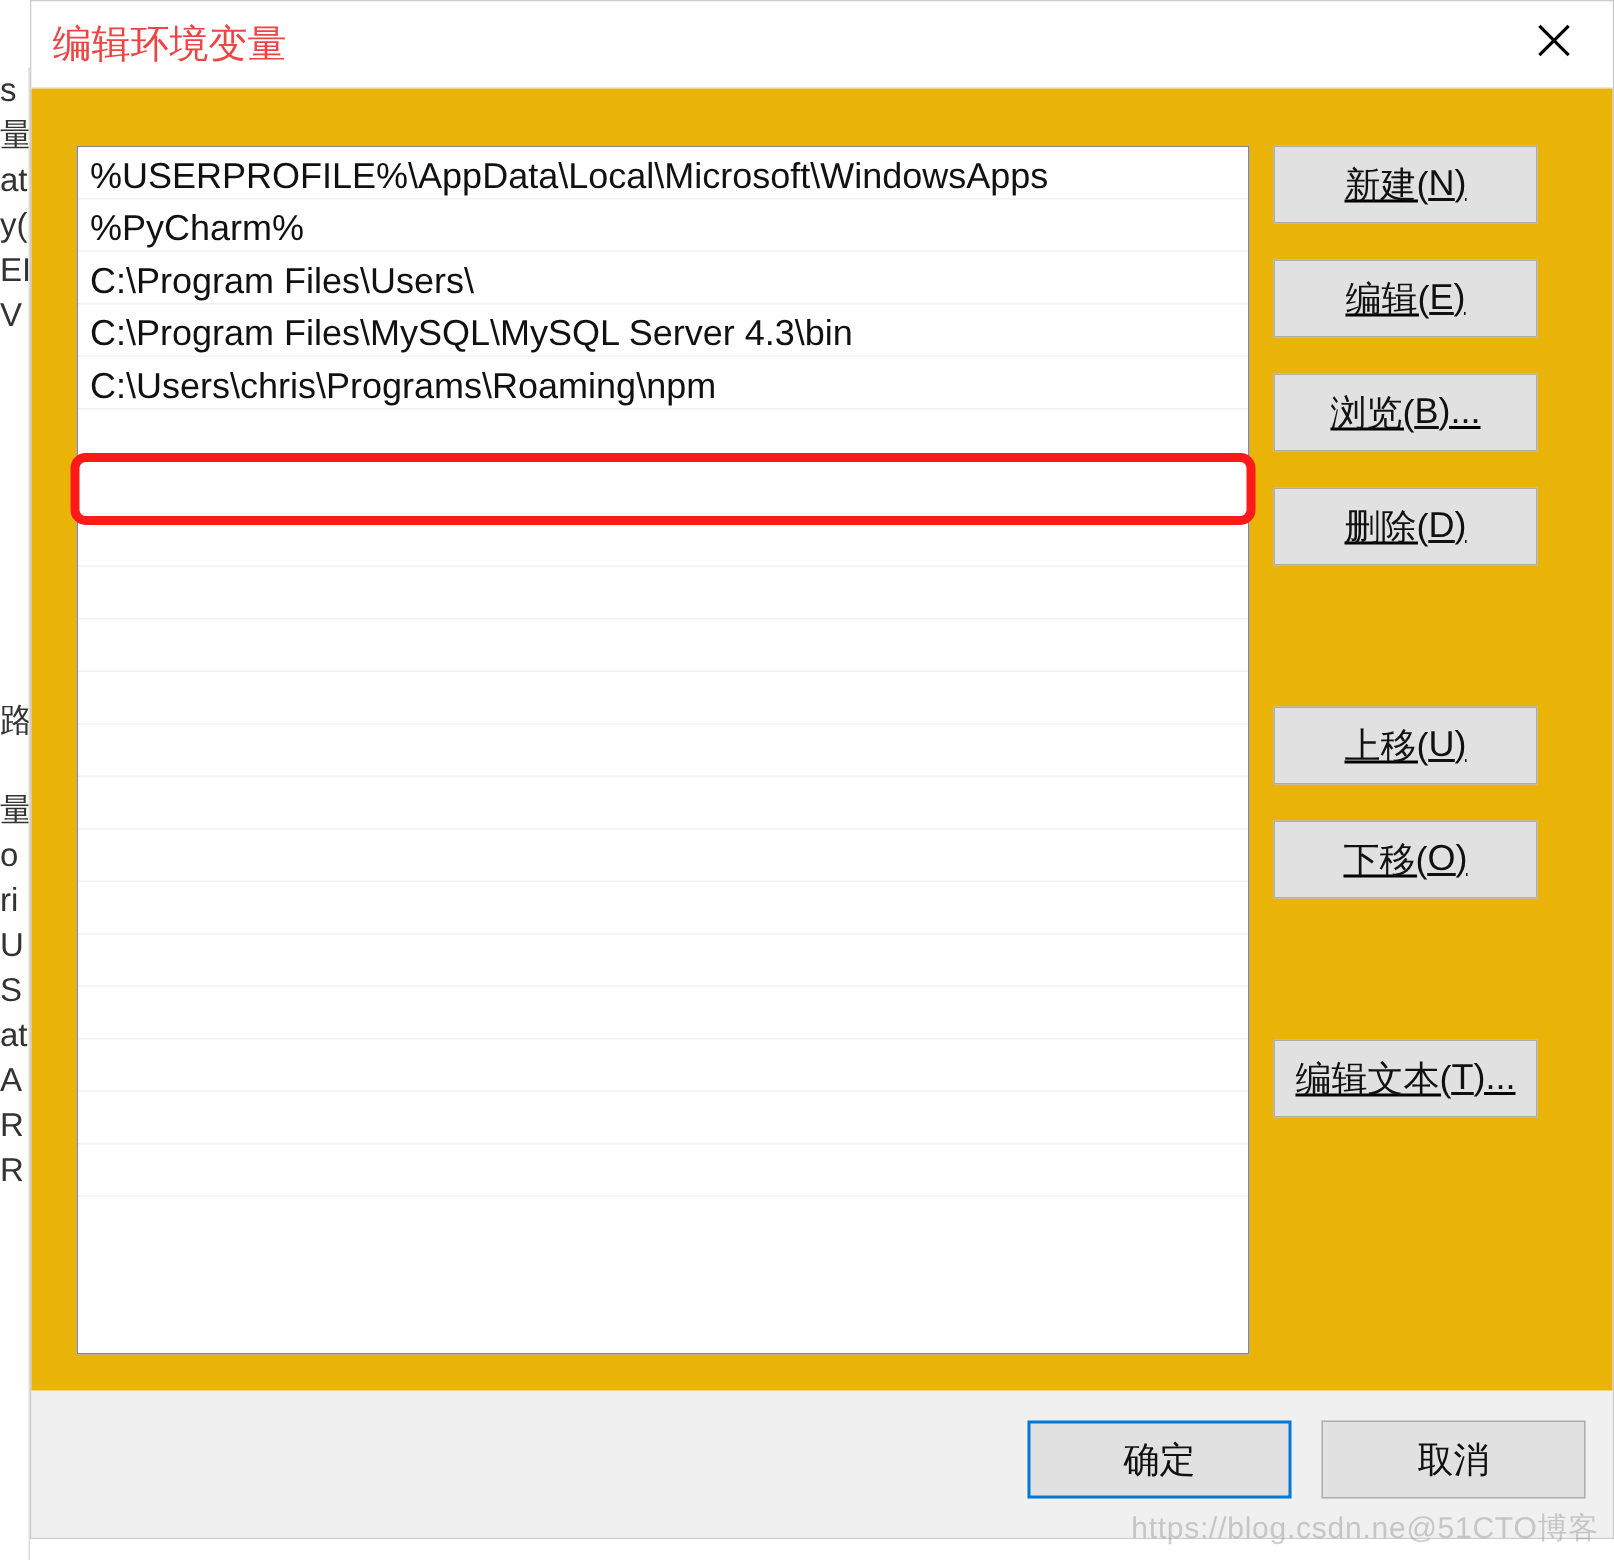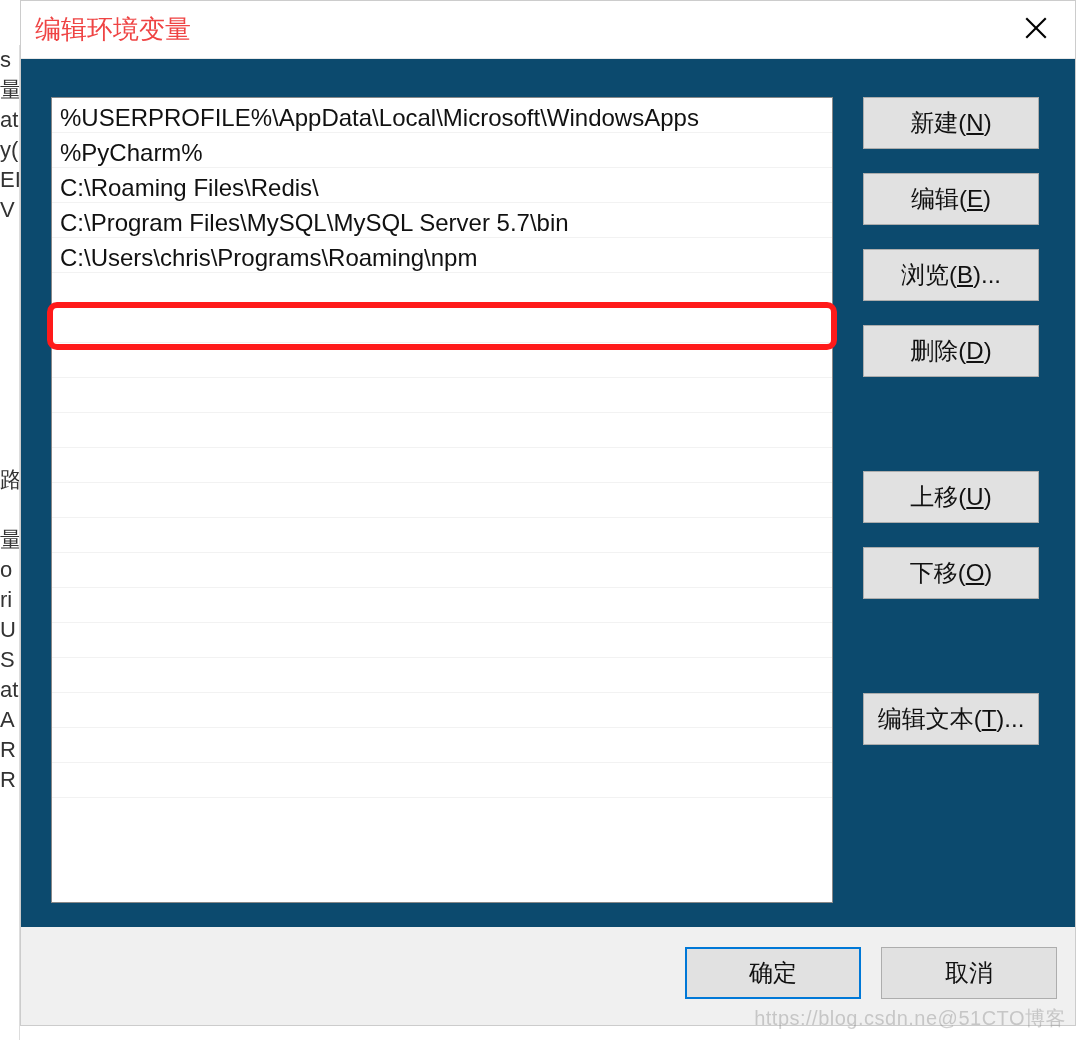--- a/index.html
+++ b/index.html
@@ -58,22 +58,22 @@
       align-items: center;
       justify-content: center;
       cursor: pointer;
     }
     .close-btn svg { width: 26px; height: 26px; }
 
     .content {
       flex: 1;
       display: flex;
       padding: 38px 18px 18px 30px;
-      gap: 30px;
-      background: #0c4a6e;
+      gap: 16px;
+      background: #eab308;
       position: relative;
     }
     .listbox-wrap {
       position: relative;
     }
     .listbox {
       width: 782px;
       height: 806px;
       background: #fff;
       border: 1px solid #888;
@@ -99,20 +99,21 @@
       border: 6px solid #ff1a1a;
       border-radius: 10px;
       pointer-events: none;
     }
 
     .sidebuttons {
       display: flex;
       flex-direction: column;
       gap: 24px;
       width: 176px;
+      text-decoration: underline;
     }
     .btn {
       height: 52px;
       background: #e1e1e1;
       border: 1px solid #adadad;
       font-size: 24px;
       color: #111;
       display: flex;
       align-items: center;
       justify-content: center;
@@ -189,22 +190,22 @@
           </svg>
       </span>
     </div>
   </div>
 
   <div class="content">
     <div class="listbox-wrap">
       <div class="listbox">
         <div class="list-item">%USERPROFILE%\AppData\Local\Microsoft\WindowsApps</div>
         <div class="list-item">%PyCharm%</div>
-        <div class="list-item">C:\Roaming Files\Redis\</div>
-        <div class="list-item">C:\Program Files\MySQL\MySQL Server 5.7\bin</div>
+        <div class="list-item">C:\Program Files\Users\</div>
+        <div class="list-item">C:\Program Files\MySQL\MySQL Server 4.3\bin</div>
         <div class="list-item">C:\Users\chris\Programs\Roaming\npm</div>
         <div class="empty-row"></div>
           <div class="empty-row"></div>
           <div class="empty-row"></div>
         <div class="empty-row"></div>
           <div class="empty-row"></div>
           <div class="empty-row"></div>
         <div class="empty-row"></div>
           <div class="empty-row"></div>
           <div class="empty-row"></div>

